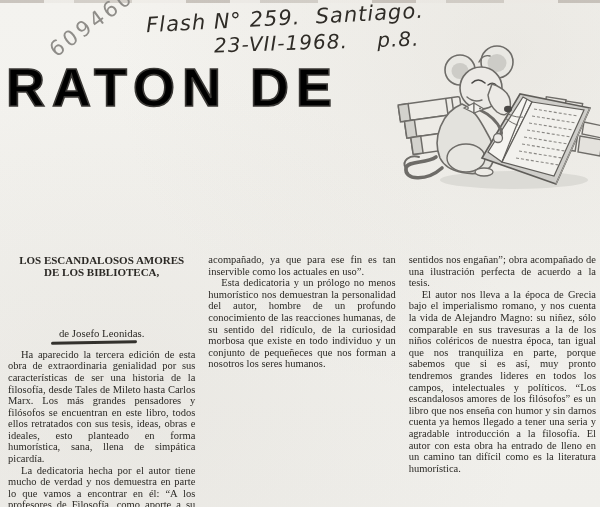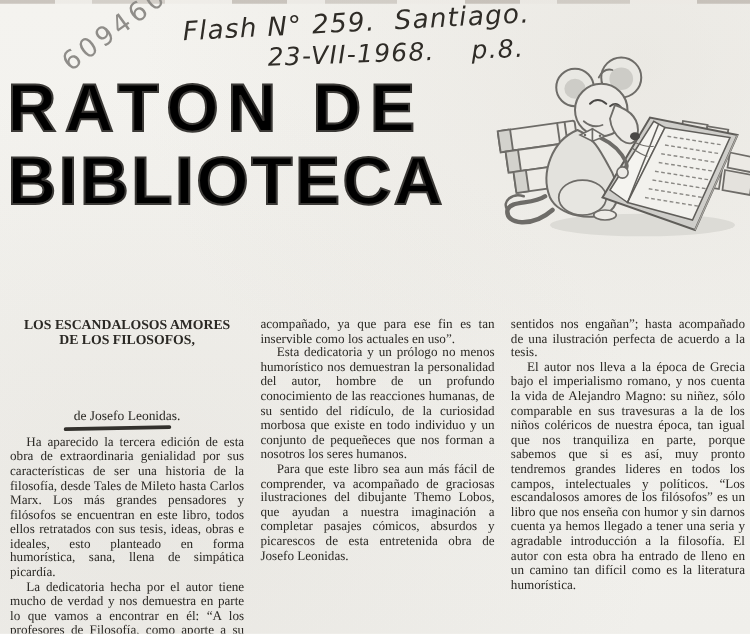--- a/index.html
+++ b/index.html
@@ -70,21 +70,20 @@
 
 <div class="paper"></div>
 <div class="scan-edge"></div>
 
 <div class="stamp">609460</div>
 <div class="hw hw1">Flash N° 259.  Santiago.</div>
 <div class="hw hw2">23-VII-1968.    p.8.</div>
 
 <div class="headline">
   <div class="l1">RATON DE</div>
-  <div class="l2">BIBLIOTECA</div>
 </div>
 
 <svg class="illus" viewBox="0 0 204 160" aria-hidden="true">
 
   <ellipse cx="118" cy="140" rx="74" ry="9" fill="#dcdbd6"></ellipse>
 
   <g stroke="#6e6c68" stroke-width="1.5" fill="#edebe6" transform="rotate(-8 40 90)">
     <rect x="6" y="60" width="62" height="17" rx="2"></rect>
     <rect x="10" y="77" width="60" height="17" rx="2"></rect>
     <rect x="14" y="94" width="58" height="17" rx="2"></rect>
@@ -154,29 +153,28 @@
     <polygon points="88,69 78,63 78,73" fill="#f2f1ed" stroke="#6e6c68" stroke-width="1.2"></polygon>
     <circle cx="72" cy="68" r="1" fill="#6e6c68"></circle>
       <circle cx="84" cy="68.5" r="1" fill="#6e6c68"></circle>
   </g>
 </svg>
 
 <div class="article">
   <div class="col">
     <div class="a-title">
       <span class="t-b">LOS ESCANDALOSOS AMORES</span>
-      <span class="t-b">DE LOS FILOSOFOS,</span>
+      <span class="t-b">DE LOS BIBLIOTECA,</span>
       <span class="t-n">de Josefo Leonidas.</span>
     </div>
     <div class="t-underline"></div>
     <p>Ha aparecido la tercera edición de esta obra de extraordinaria genialidad por sus características de ser una historia de la filosofía, desde Tales de Mileto hasta Carlos Marx. Los más grandes pensadores y filósofos se encuentran en este libro, todos ellos retratados con sus tesis, ideas, obras e ideales, esto planteado en forma humorística, sana, llena de simpática picardía.</p>
     <p class="runon">La dedicatoria hecha por el autor tiene mucho de verdad y nos demuestra en parte lo que vamos a encontrar en él: “A los profesores de Filosofía, como aporte a su espantosa labor, en la cual pueden pueden este libro como texto de</p>
   </div>
   <div class="col">
     <p class="cont">acompañado, ya que para ese fin es tan inservible como los actuales en uso”.</p>
     <p>Esta dedicatoria y un prólogo no menos humorístico nos demuestran la personalidad del autor, hombre de un profundo conocimiento de las reacciones humanas, de su sentido del ridículo, de la curiosidad morbosa que existe en todo individuo y un conjunto de pequeñeces que nos forman a nosotros los seres humanos.</p>
-    <p>Para que este libro sea aun más fácil de comprender, va acompañado de graciosas ilustraciones del dibujante Themo Lobos, que ayudan a nuestra imaginación a completar pasajes cómicos, absurdos y picarescos de esta entretenida obra de Josefo Leonidas.</p>
   </div>
   <div class="col">
-    <p class="cont">sentidos nos engañan”; hasta acompañado de una ilustración perfecta de acuerdo a la tesis.</p>
+    <p class="cont">sentidos nos engañan”; obra acompañado de una ilustración perfecta de acuerdo a la tesis.</p>
     <p>El autor nos lleva a la época de Grecia bajo el imperialismo romano, y nos cuenta la vida de Alejandro Magno: su niñez, sólo comparable en sus travesuras a la de los niños coléricos de nuestra época, tan igual que nos tranquiliza en parte, porque sabemos que si es así, muy pronto tendremos grandes lideres en todos los campos, intelectuales y políticos. “Los escandalosos amores de los filósofos” es un libro que nos enseña con humor y sin darnos cuenta ya hemos llegado a tener una seria y agradable introducción a la filosofía. El autor con esta obra ha entrado de lleno en un camino tan difícil como es la literatura humorística.</p>
   </div>
 </div>
 
 </body></html>

